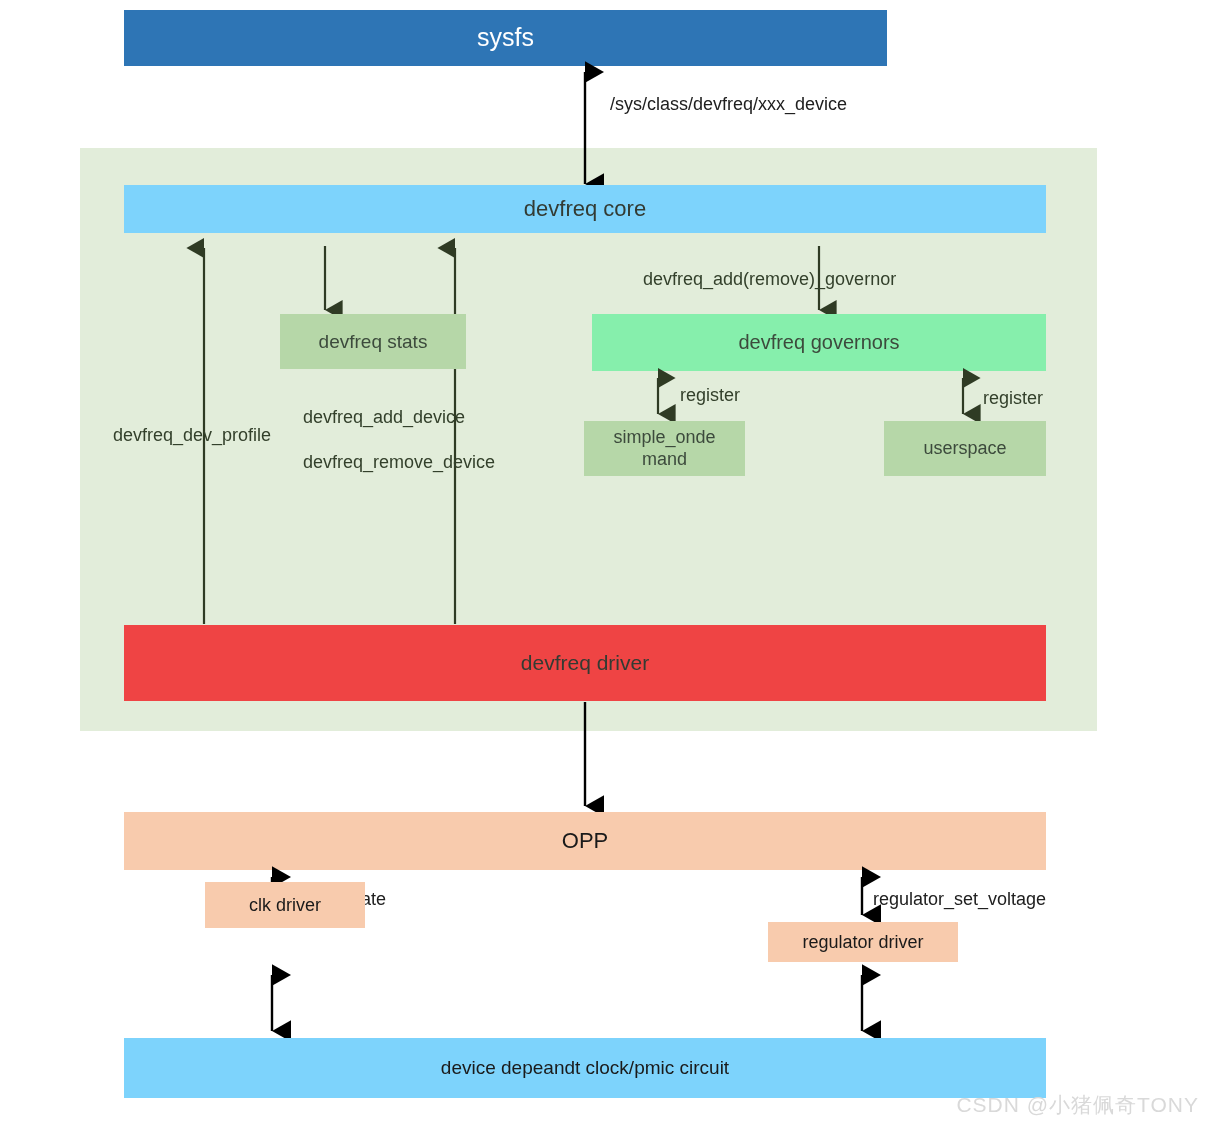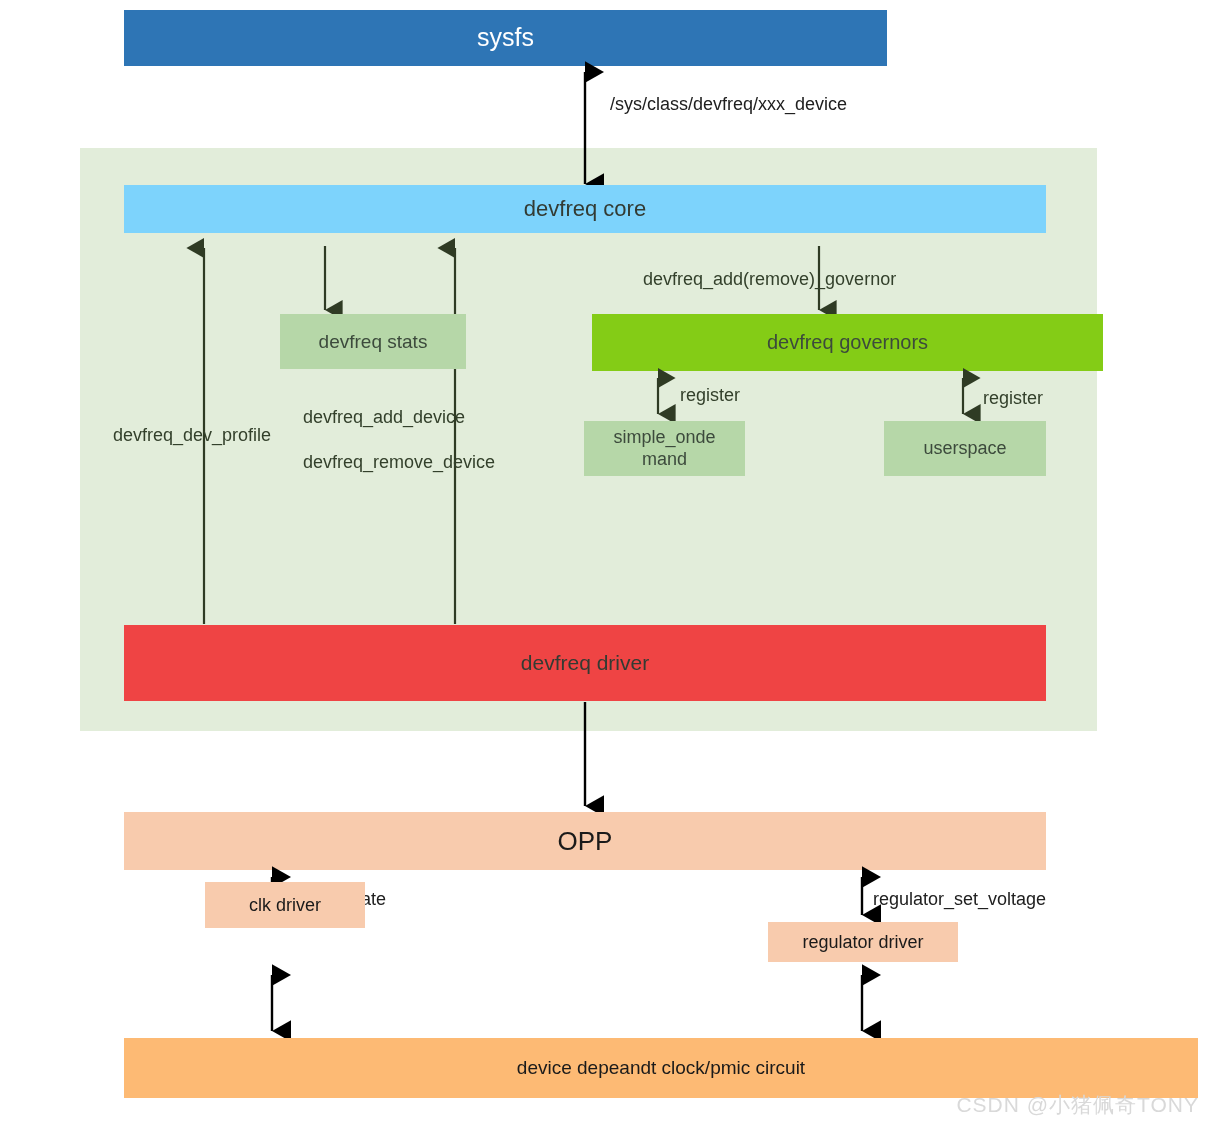--- a/index.html
+++ b/index.html
@@ -44,22 +44,22 @@
     font-size: 22px;
   }
   #devfreq-stats-box {
     left: 232px; top: 314px; width: 186px; height: 55px;
     background: #b6d7a8;
     color: #3c4a3c;
     font-size: 19px;
     margin-left: 48px;
   }
   #devfreq-governors-box {
-    left: 592px; top: 314px; width: 511px; height: 57px;
-    background: #84cc16;
+    left: 592px; top: 314px; width: 454px; height: 57px;
+    background: #86efac;
     color: #3c4a3c;
     font-size: 20px;
   }
   #simple-ondemand-box {
     left: 584px; top: 421px; width: 161px; height: 55px;
     background: #b6d7a8;
     color: #3c4a3c;
     font-size: 18px;
     line-height: 1.2;
   }
@@ -72,37 +72,37 @@
   #devfreq-driver-box {
     left: 124px; top: 625px; width: 922px; height: 76px;
     background: #ef4444;
     color: #333b33;
     font-size: 21px;
   }
   #opp-box {
     left: 124px; top: 812px; width: 922px; height: 58px;
     background: #f8cbad;
     color: #1a1a1a;
-    font-size: 26px;
+    font-size: 22px;
   }
   #clk-driver-box {
     left: 205px; top: 882px; width: 160px; height: 46px;
     background: #f8cbad;
     color: #1a1a1a;
     font-size: 18px;
   }
   #regulator-driver-box {
     left: 768px; top: 922px; width: 190px; height: 40px;
     background: #f8cbad;
     color: #1a1a1a;
     font-size: 18px;
   }
   #circuit-box {
-    left: 124px; top: 1038px; width: 1074px; height: 60px;
-    background: #fdba74;
+    left: 124px; top: 1038px; width: 922px; height: 60px;
+    background: #7dd3fc;
     color: #1a1a1a;
     font-size: 19px;
     text-align: center;
   }
   #green-panel {
     left: 80px; top: 148px; width: 1017px; height: 583px;
   }
   
   .arrow-svg {
     position: absolute;

